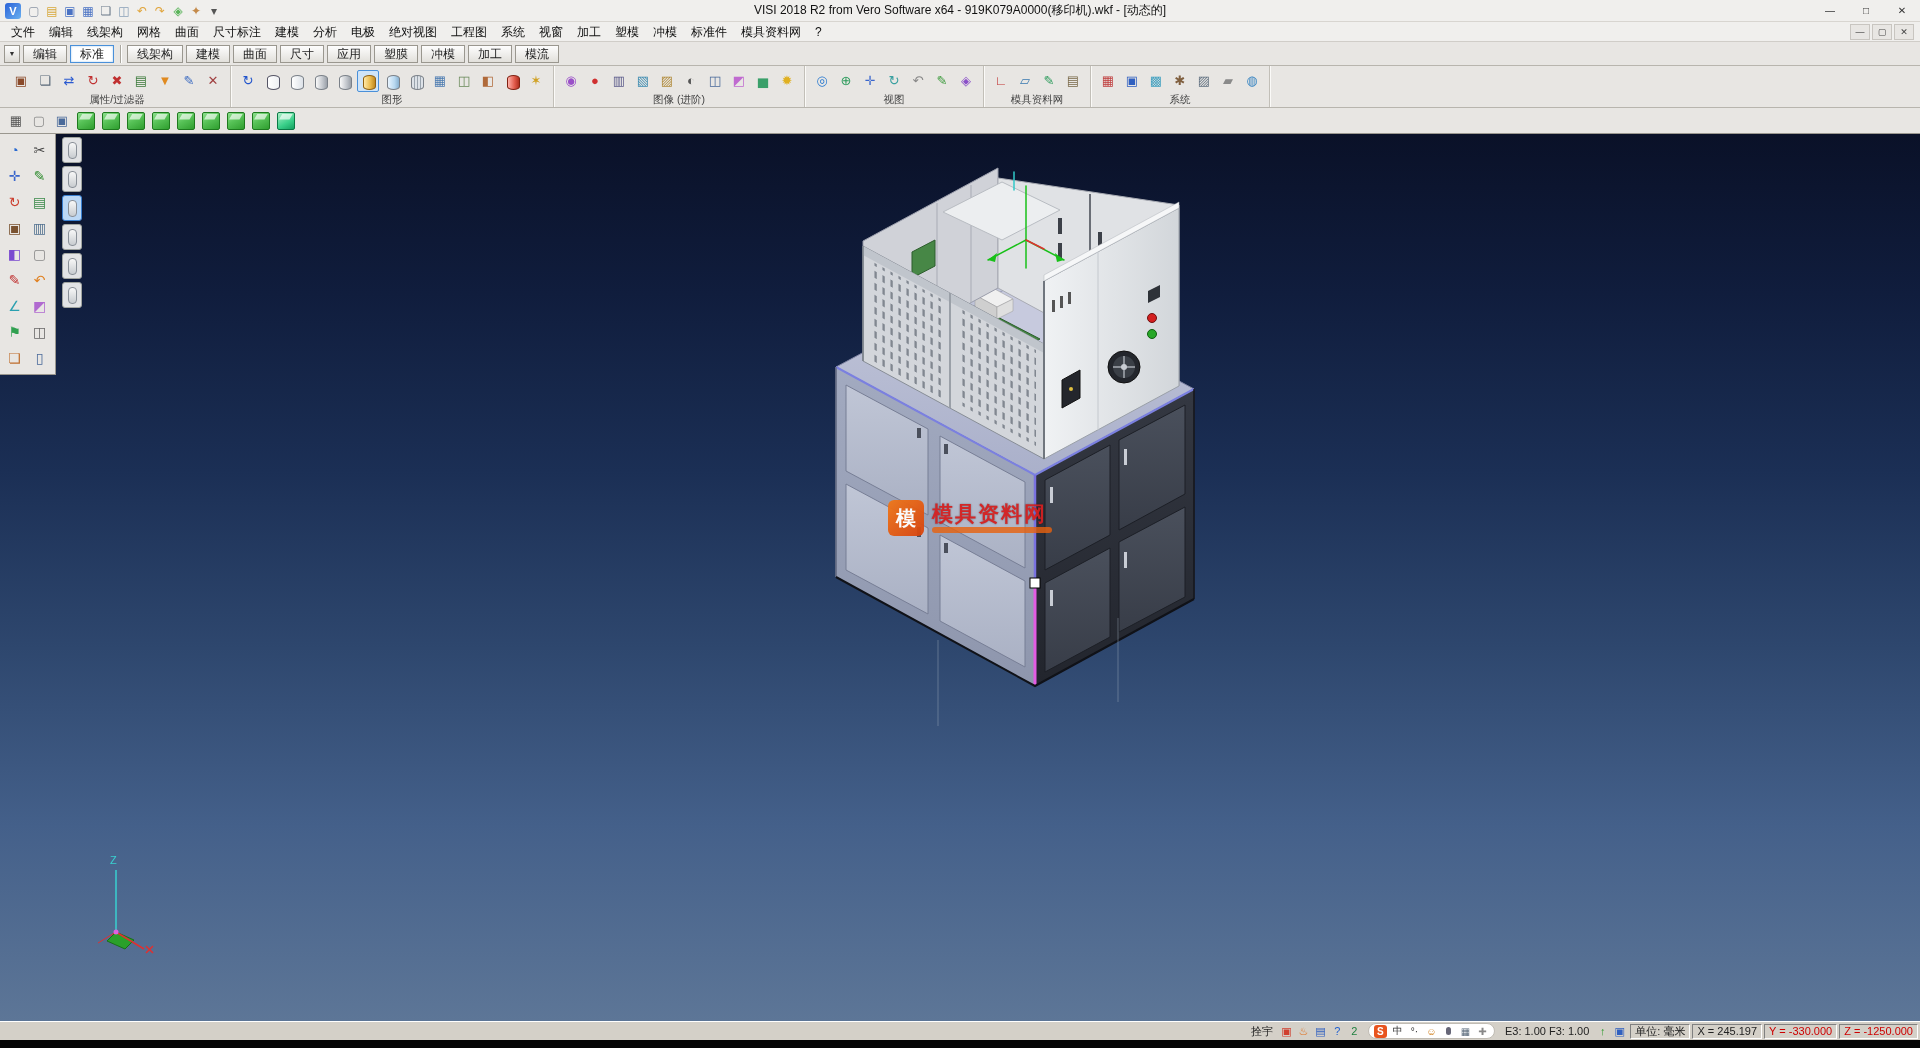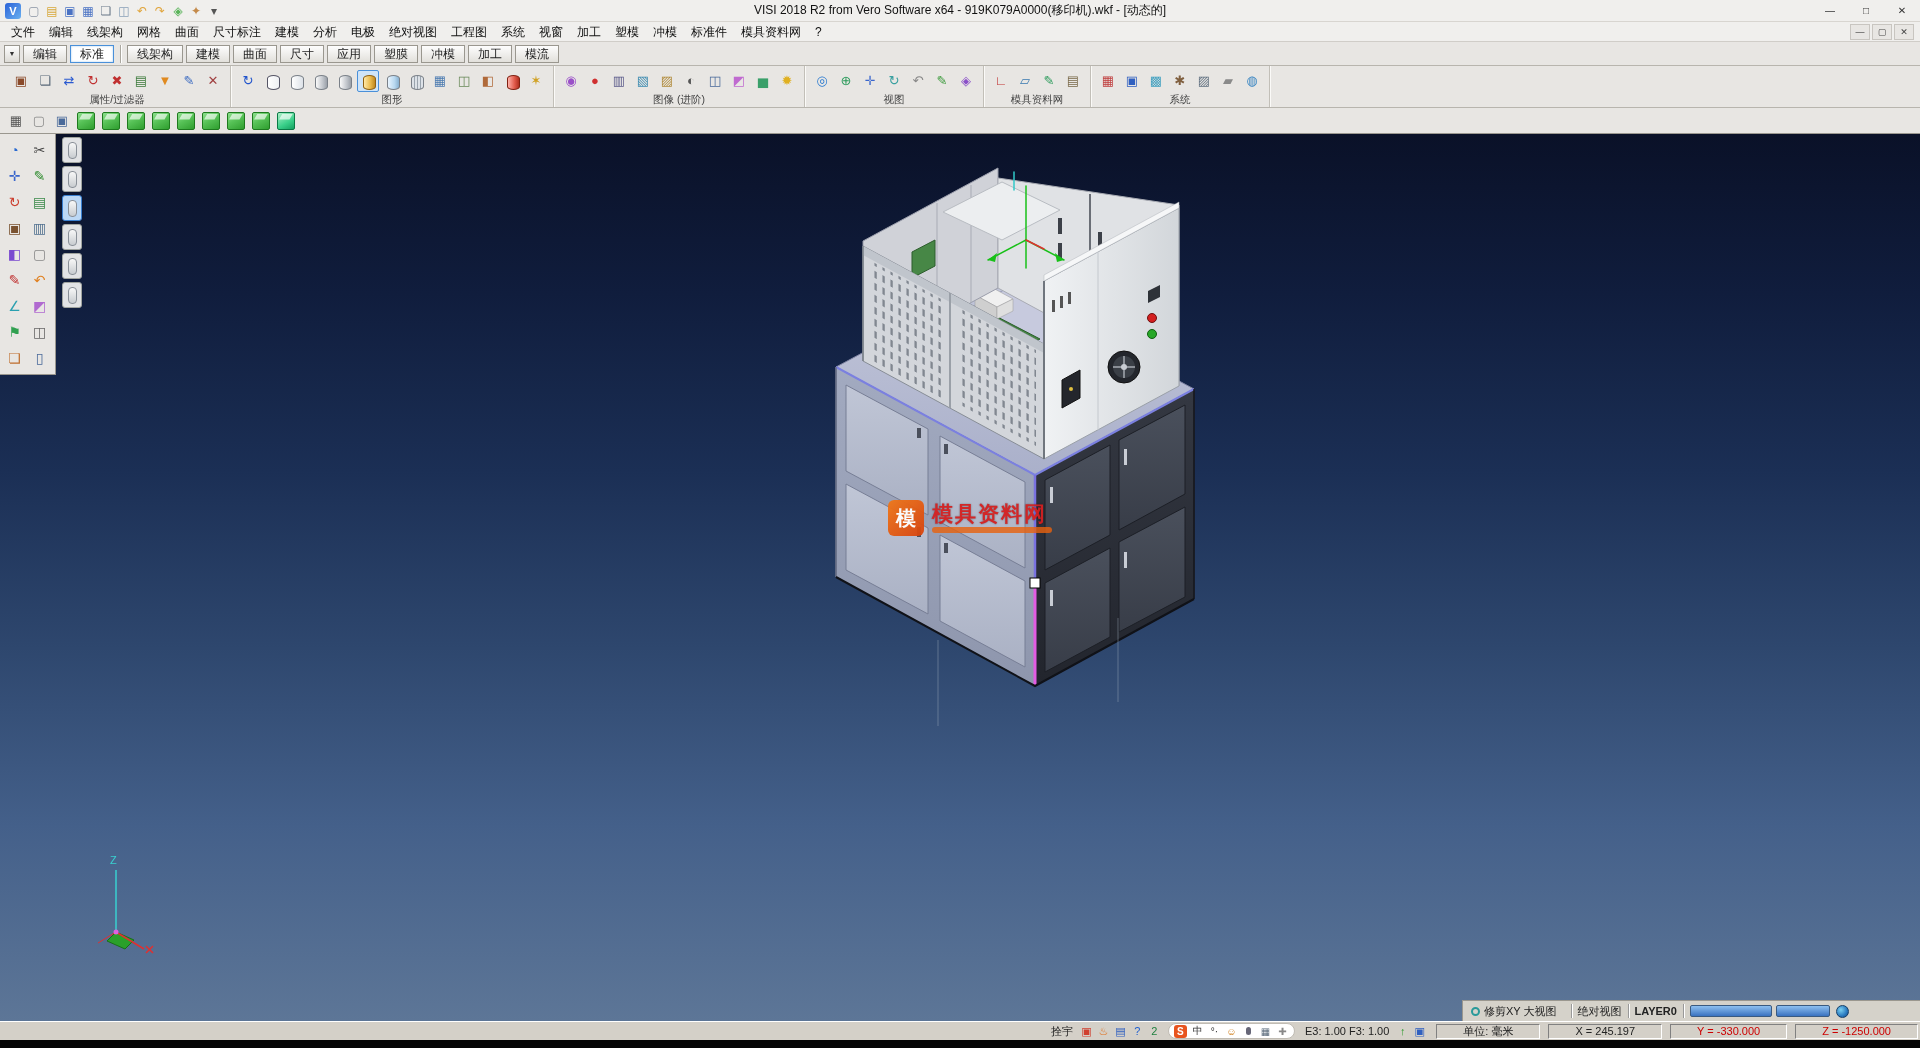--- a/index.html
+++ b/index.html
@@ -81,21 +81,21 @@
 
   
   .statusbar { height:19px; background:#d4d0c8; border-top:1px solid #fff; display:flex; align-items:center; font-size:11px; flex:0 0 19px; padding:0 2px; }
   .sb-spacer { flex:1 1 auto; }
   .sb-text { padding:0 5px; white-space:nowrap; color:#222; }
   .tray-ic { width:17px; height:15px; display:flex; align-items:center; justify-content:center; font-size:11px; }
   .ime-bar { display:flex; align-items:center; background:#fff; border:1px solid #c0bcb4; border-radius:8px; height:16px; padding:0 5px; gap:4px; margin:0 5px; }
   .ime-ic { min-width:13px; height:13px; display:flex; align-items:center; justify-content:center; font-size:10px; }
   .ime-ic.logo { border-radius:3px; width:13px; font-weight:bold; }
   .ime-ic.mic::before { content:""; width:5px; height:8px; background:#667; border-radius:3px; }
-  .sb-cell { border:1px solid; border-color:#808080 #ffffff #ffffff #808080; padding:0 26px; height:15px; line-height:13px; white-space:nowrap; margin-left:8px; background:#d4d0c8; }
+  .sb-cell { border:1px solid; border-color:#808080 #ffffff #ffffff #808080; padding:0 4px; height:15px; line-height:13px; white-space:nowrap; margin-left:2px; background:#d4d0c8; }
   .sb-cell.neg { color:#cc0000; }
   .bottomstrip { height:8px; background:#050505; flex:0 0 8px; }
 </style>
 </head>
 <body>
 
 <div class="app">
 
   <div class="titlebar">
     <span class="app-logo">V</span>
@@ -662,32 +662,20 @@
     <svg class="axis-triad" width="90" height="120">
       <text x="24" y="14" fill="#39d0d0" font-size="11">Z</text>
       <line x1="30" y1="20" x2="30" y2="82" stroke="#39d0d0" stroke-width="1.5"></line>
       <polygon points="30,82 48,90 39,99 21,91" fill="#2aa02a" stroke="#187018"></polygon>
       <line x1="30" y1="82" x2="58" y2="99" stroke="#e03030" stroke-width="1.5"></line>
       <path d="M60,96 l7,7 M67,96 l-7,7" stroke="#e03030" stroke-width="1.5" fill="none"></path>
       <line x1="30" y1="82" x2="12" y2="93" stroke="#e03030" stroke-width="1"></line>
       <circle cx="30" cy="82" r="2.5" fill="#e060e0"></circle>
     </svg>
 
-    <div class="vp-overlay">
-      <span class="pill-ic"></span>
-      <span>修剪XY 大视图</span>
-      <span class="ov-sep" style="margin-left:14px;"></span>
-      <span>绝对视图</span>
-      <span class="ov-sep"></span>
-      <span style="font-weight:bold;">LAYER0</span>
-      <span class="ov-sep"></span>
-      <span class="meter" style="width:82px;"></span>
-      <span class="meter" style="width:54px;margin-left:4px;"></span>
-      <span class="globe"></span>
-    </div>
   </div>
 
   <div class="statusbar">
     <span class="sb-spacer"></span>
     <span class="sb-text">拴宇</span>
     <span style="display:flex;align-items:center;">
 
     <span class="tray-ic">
           <span class="g" style="color: rgb(208, 64, 48);">▣</span>
         </span>

